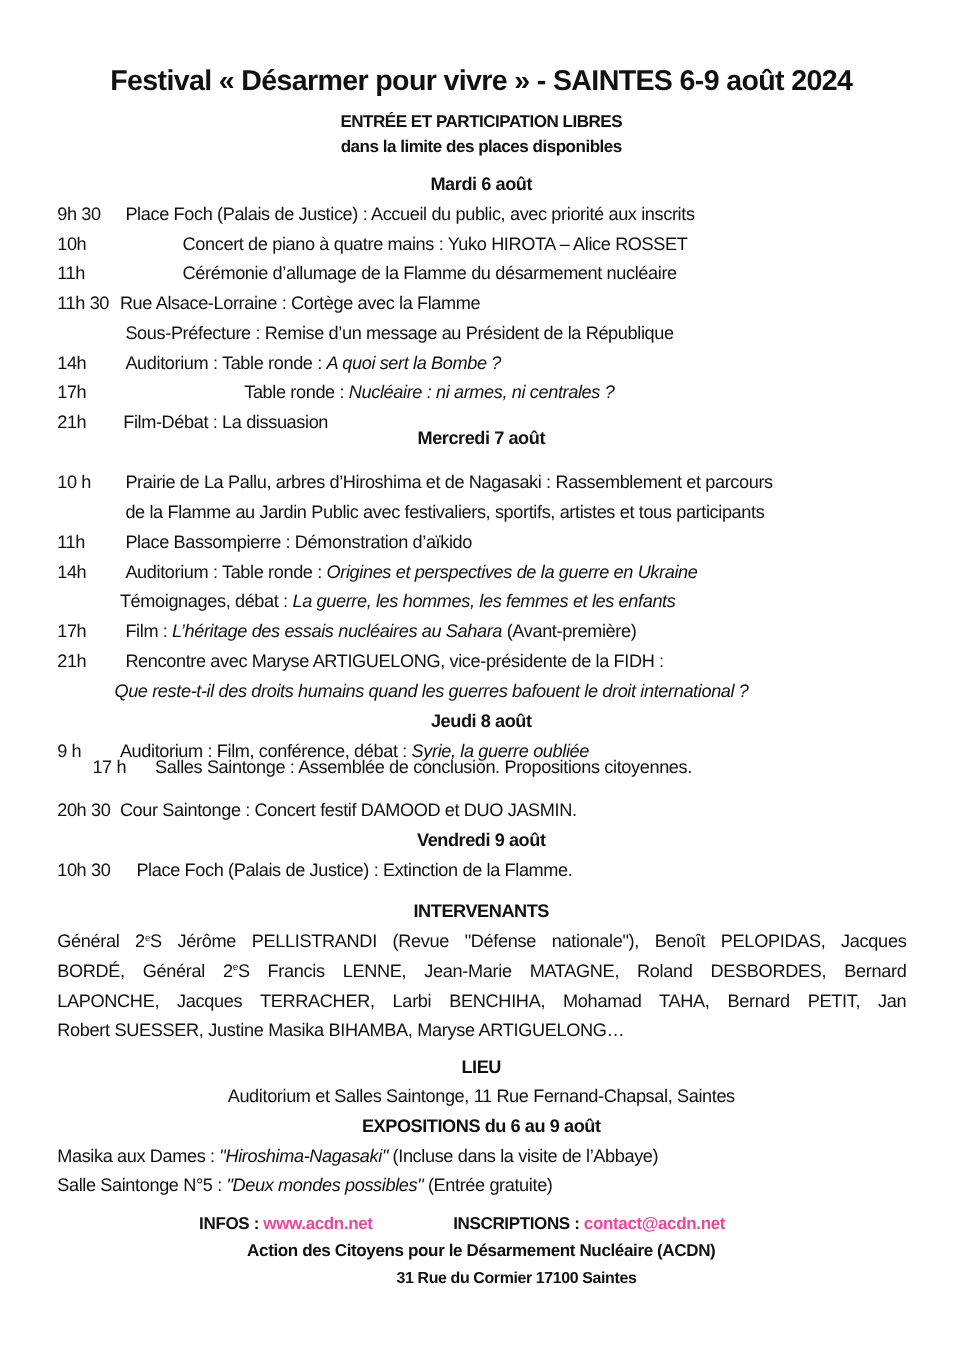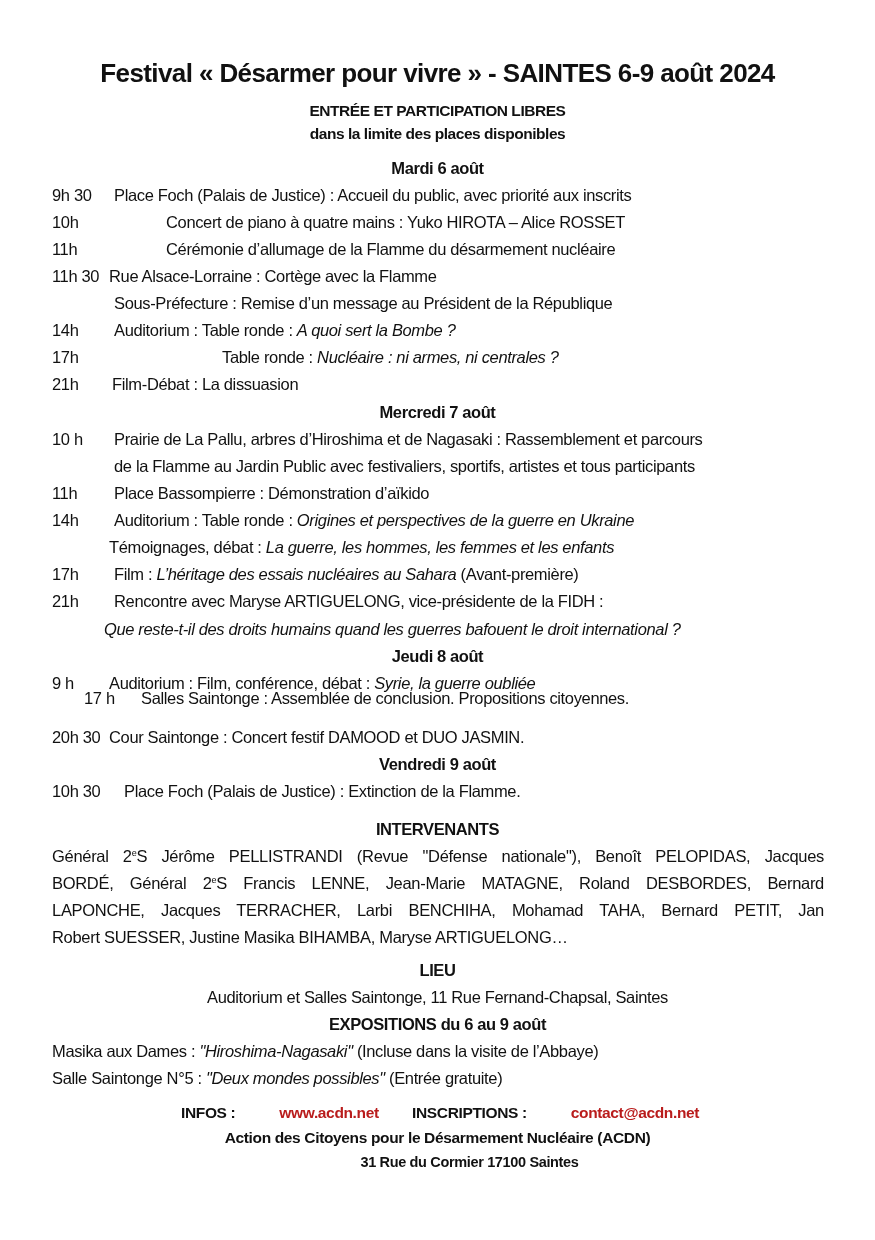--- a/index.html
+++ b/index.html
@@ -13,21 +13,21 @@
   .title { font-size: 26px; font-weight: bold; letter-spacing: -0.6px; line-height: 32px; }
   .sub { font-size: 15.5px; font-weight: bold; letter-spacing: -0.45px; }
   .day { font-size: 16.5px; font-weight: bold; letter-spacing: -0.4px; }
   .time { position: absolute; left: 0; }
   .row { position: absolute; left: 52px; width: 780px; height: 22px; }
   .row .txt { position: absolute; top: 0; white-space: nowrap; }
   .just { position: absolute; left: 52px; width: 772px; text-align: justify; text-align-last: justify;
           font-size: 16.5px; line-height: 27px; letter-spacing: -0.3px; white-space: normal; }
   .just.last { text-align-last: left; }
   sup { font-size: 9px; line-height: 0; vertical-align: 6px; }
-  a.lnk { color: #b91c1c; text-decoration: none; margin-left: 40px; }
+  a.lnk { color: #ec4899; text-decoration: none; }
 </style>
 </head>
 <body>
 
 <div class="page">
 
   <div class="ln c title" style="top:57px;">Festival « Désarmer pour vivre » - SAINTES 6-9 août 2024</div>
   <div class="ln c sub" style="top:100px;">ENTRÉE ET PARTICIPATION LIBRES</div>
   <div class="ln c sub" style="top:123px;">dans la limite des places disponibles</div>
 
@@ -58,21 +58,21 @@
   </div>
   <div class="row ln" style="top:346px;">
     <span class="time">17h</span>
     <span class="txt" style="left:170px;"><span>Table ronde : </span><span class="i">Nucléaire : ni armes, ni centrales ?</span></span>
   </div>
   <div class="row ln" style="top:373px;">
     <span class="time">21h</span>
     <span class="txt" style="left:60px;">Film-Débat : La dissuasion</span>
   </div>
 
-  <div class="ln c day" style="top:401px;">Mercredi 7 août</div>
+  <div class="ln c day" style="top:388px;">Mercredi 7 août</div>
 
   <div class="row ln" style="top:428px;">
     <span class="time">10 h</span>
     <span class="txt" style="left:62px;">Prairie de La Pallu, arbres d’Hiroshima et de Nagasaki : Rassemblement et parcours</span>
   </div>
   <div class="row ln" style="top:455px;">
     <span class="txt" style="left:62px;">de la Flamme au Jardin Public avec festivaliers, sportifs, artistes et tous participants</span>
   </div>
   <div class="row ln" style="top:482px;">
     <span class="time">11h</span>

